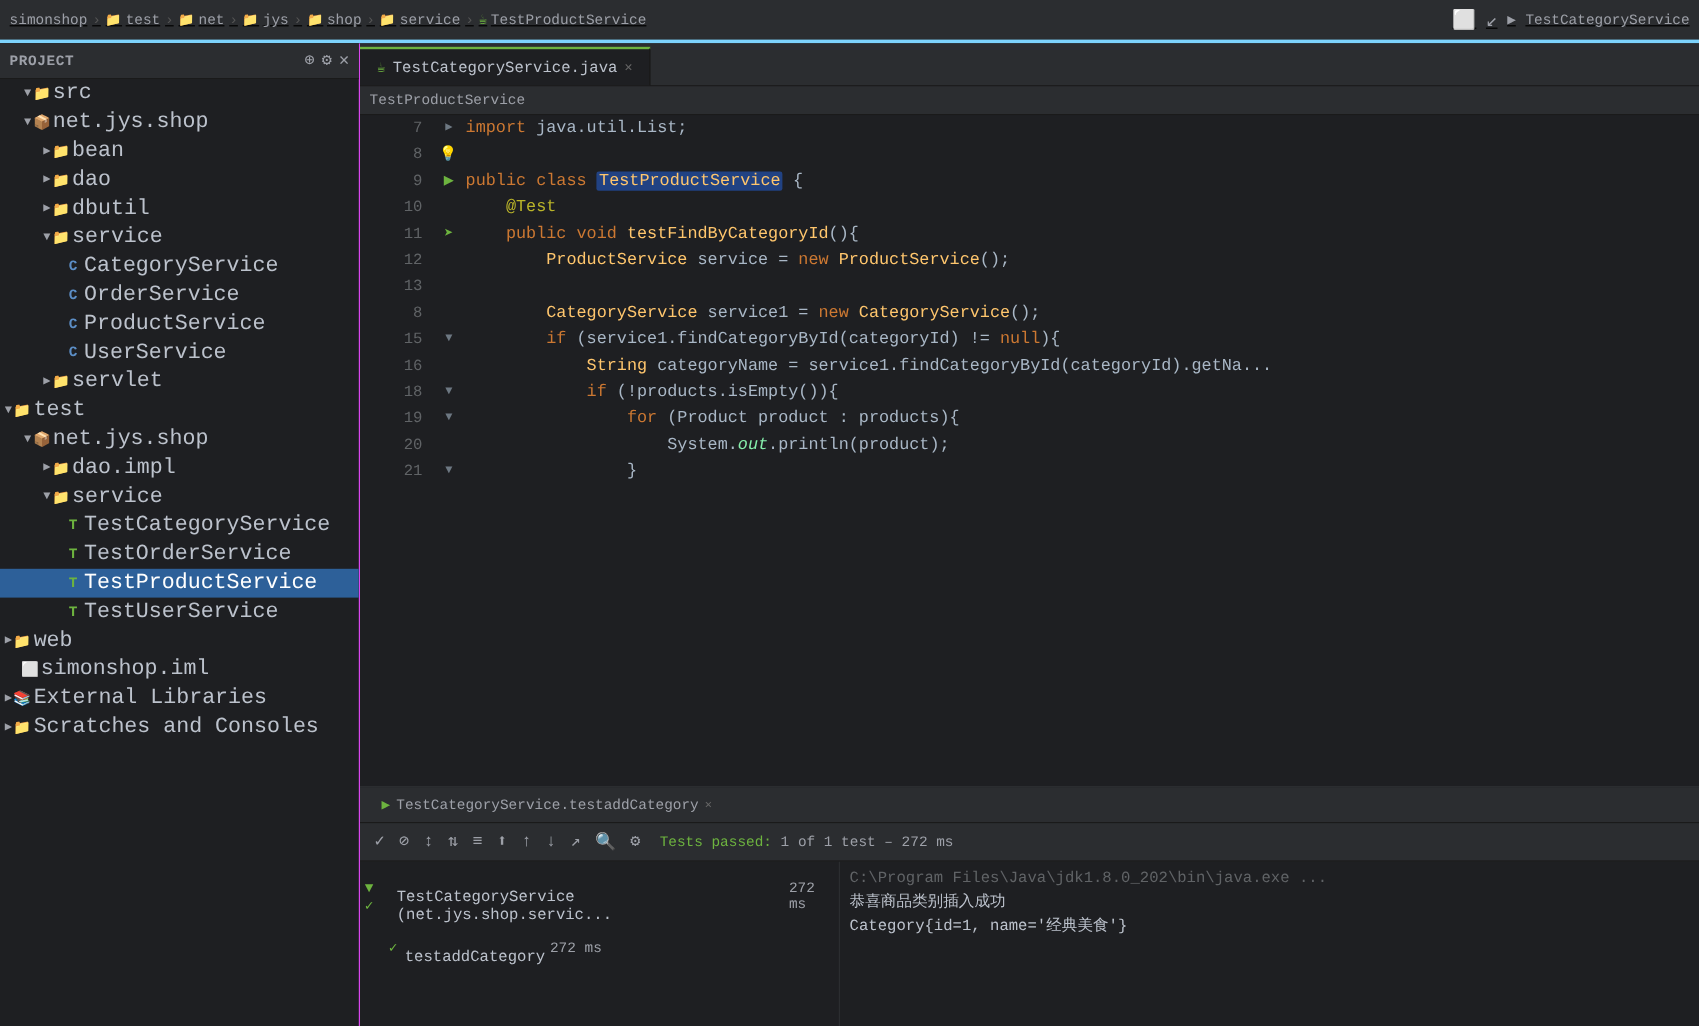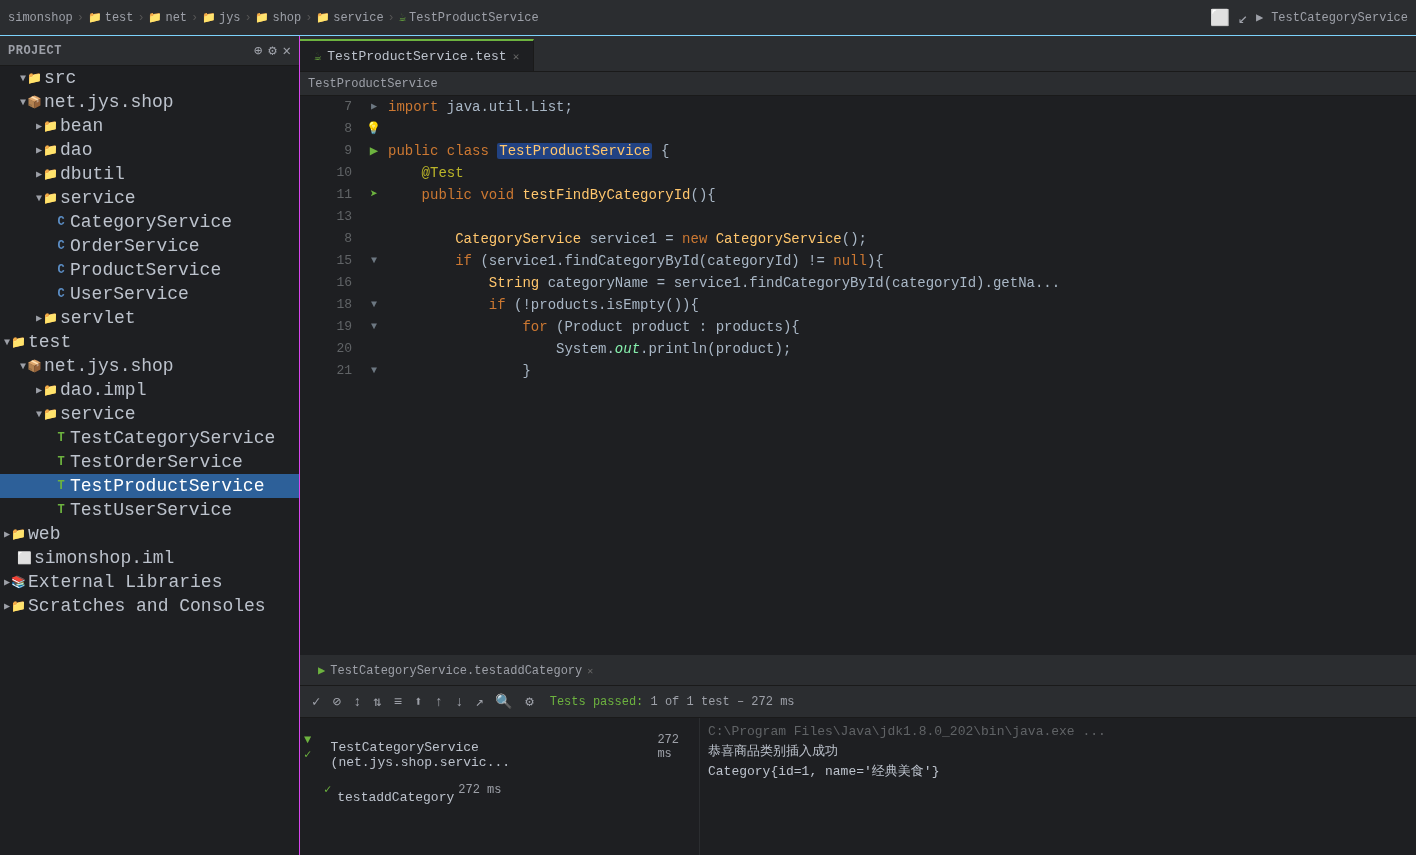--- a/index.html
+++ b/index.html
@@ -14,21 +14,22 @@
     }
 
     
     .title-bar {
       height: 36px;
       background: #2b2d30;
       display: flex;
       align-items: center;
       padding: 0 8px;
       flex-shrink: 0;
-      border-bottom: 1px solid #7dd3fc;
+      border-bottom: 3px solid #7dd3fc;
+      text-decoration: underline;
     }
     .breadcrumb {
       display: flex;
       align-items: center;
       font-size: 12px;
       color: #9da0a8;
     }
     .breadcrumb span { color: #9da0a8; }
     .breadcrumb .sep { margin: 0 4px; color: #555; }
     .breadcrumb .folder-icon { color: #6db33f; margin-right: 3px; font-size: 11px; }
@@ -455,21 +456,21 @@
       <span class="icon folder-color">📁</span>
       <span class="label">Scratches and Consoles</span>
     </div>
   </div>
 
   <div class="editor-area">
 
     <div class="tabs-bar">
       <div class="tab active">
         <span class="tab-icon">☕</span>
-        <span>TestProductService.test</span>
+        <span>TestCategoryService.java</span>
         <span class="tab-close">✕</span>
       </div>
     </div>
 
     <div class="editor-breadcrumb">
       <span>TestProductService</span>
     </div>
 
     <div class="editor-content">
       <div style="width:100%; overflow:hidden;">
@@ -505,20 +506,25 @@
         </div>
 
         <div class="code-line">
           <div class="line-num-col">11</div>
           <div class="gutter-col">
             <span class="cursor-arrow">➤</span>
           </div>
           <div class="code-text"><span class="plain">    </span><span class="kw">public</span> <span class="kw">void</span> <span class="method">testFindByCategoryId</span><span class="plain">(){</span></div>
         </div>
 
+        <div class="code-line">
+          <div class="line-num-col">12</div>
+          <div class="gutter-col"></div>
+          <div class="code-text"><span class="plain">        </span><span class="classname">ProductService</span><span class="plain"> service = </span><span class="kw">new</span><span class="plain"> </span><span class="classname">ProductService</span><span class="plain">();</span></div>
+        </div>
 
         <div class="code-line">
           <div class="line-num-col">13</div>
           <div class="gutter-col"></div>
         </div>
 
         <div class="code-line">
           <div class="line-num-col">8</div>
           <div class="gutter-col"></div>
           <div class="code-text"><span class="plain">        </span><span class="classname">CategoryService</span><span class="plain"> service1 = </span><span class="kw">new</span><span class="plain"> </span><span class="classname">CategoryService</span><span class="plain">();</span></div>

